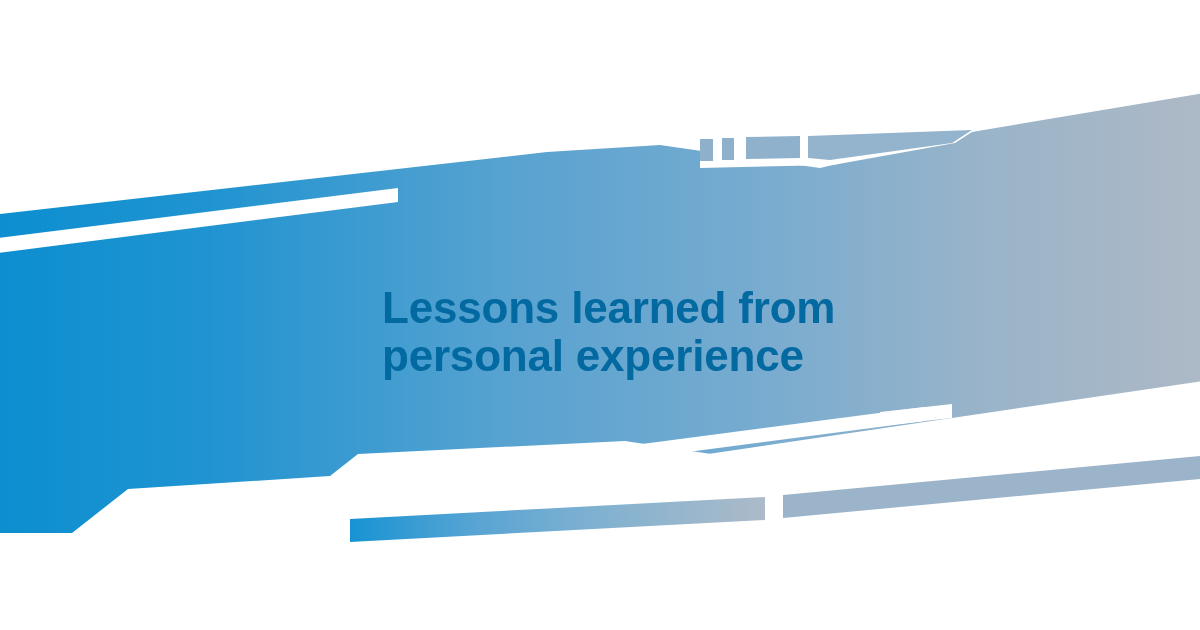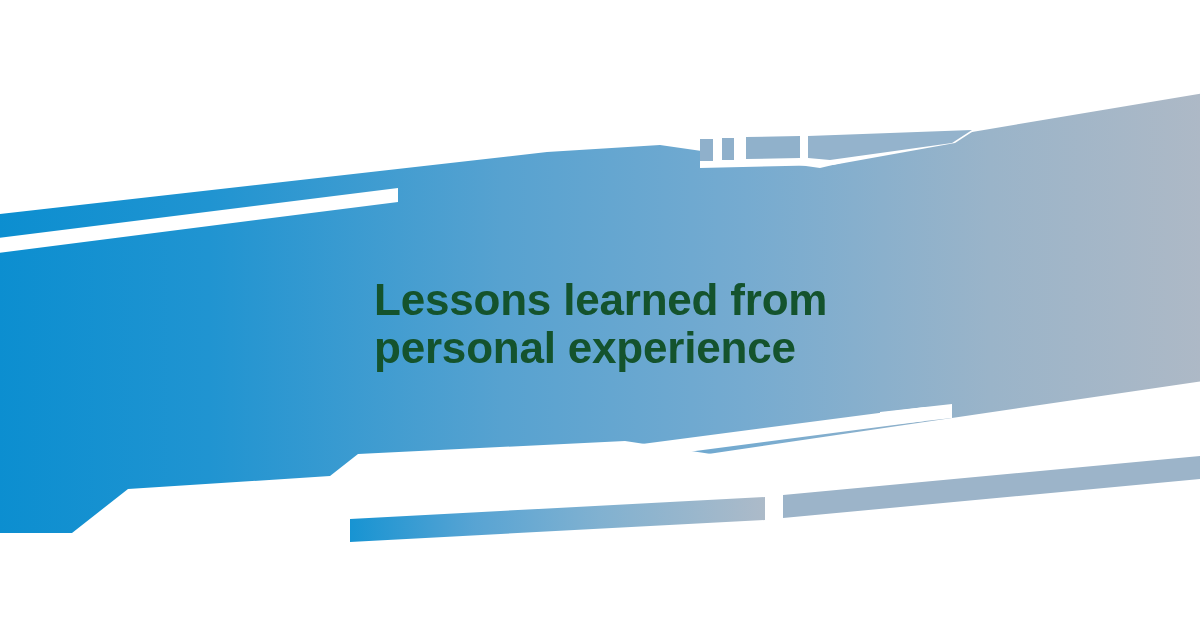--- a/index.html
+++ b/index.html
@@ -32,26 +32,26 @@
     top: 0;
     width: 1200px;
     height: 630px;
     pointer-events: none;
   }
   #banner-title {
     position: absolute;
     left: 366px;
     top: 268px;
     width: 640px;
-    margin: 8px;
+    margin: 16px;
     font-family: "Liberation Sans", sans-serif;
     font-size: 44px;
     line-height: 48px;
     font-weight: bold;
-    color: #14532d;
+    color: #0369a1;
     letter-spacing: -0.2px;
     white-space: pre-line;
   }
 </style>
 </head>
 <body>
 
 <div id="banner">
 
   <svg id="banner-art" viewBox="0 0 1200 630" width="1200" height="630" xmlns="http://www.w3.org/2000/svg" preserveAspectRatio="none">

